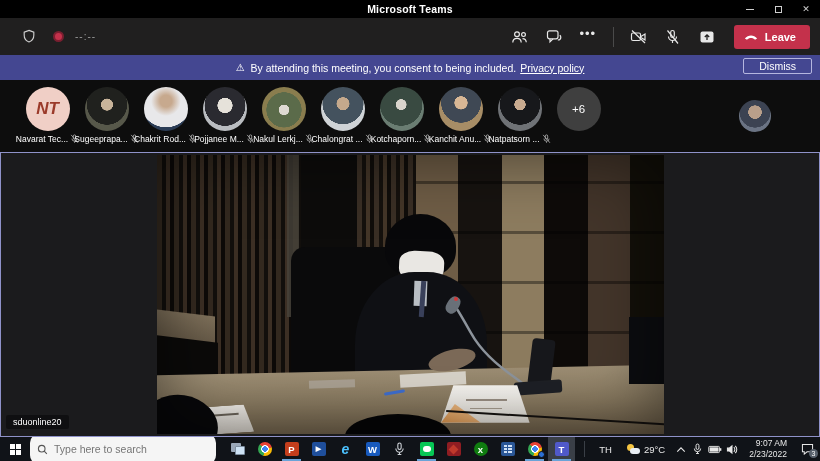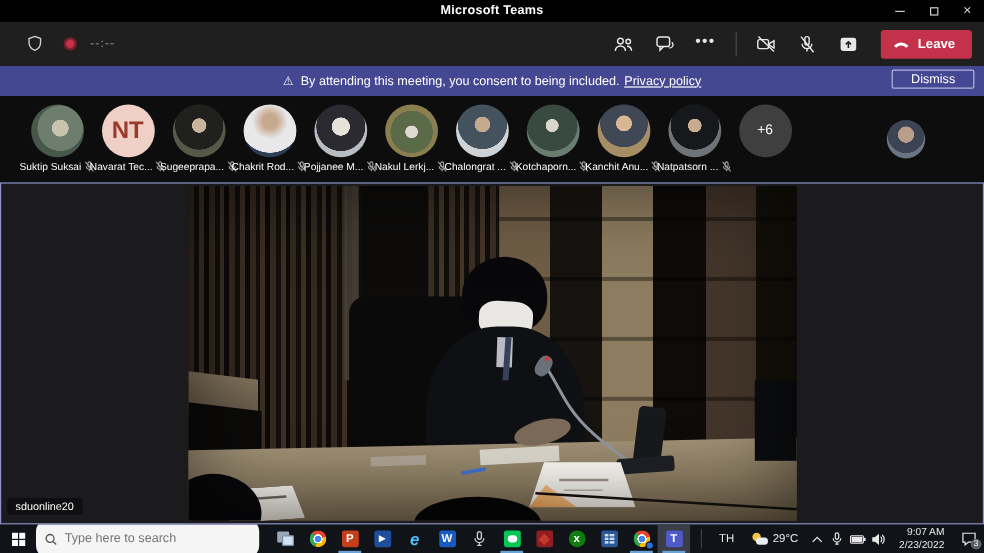--- a/index.html
+++ b/index.html
@@ -35,21 +35,21 @@
   .banner .link { text-decoration:underline; margin-left:4px; color:#fff; cursor:pointer; }
   .dismiss-btn { position:absolute; right:8px; top:3px; height:16px; background:transparent;
     border:1px solid #b5b6df; color:#fff; font-size:10.5px; border-radius:2px; padding:0 15px; }
 
   
   .filmstrip { height:72px; background:#0d0d0d; display:flex; align-items:flex-start; padding-left:18px; }
   .p-item { width:59px; display:flex; flex-direction:column; align-items:center; padding-top:7px; }
   .avatar { width:44px; height:44px; border-radius:50%; overflow:hidden; position:relative; flex:none; }
   .p-label { margin-top:3px; display:flex; align-items:center; gap:2px; color:#fff; font-size:8.5px; white-space:nowrap; }
   .initials-av { display:flex; align-items:center; justify-content:center; background:#f0cfc6; }
-  .initials-av span { color:#9b3a2a; font-size:20px; font-weight:700; }
+  .initials-av span { color:#9b3a2a; font-size:17px; font-weight:700;font-style:italic; }
   .overflow-item { padding-top:7px; width:59px; display:flex; justify-content:center; }
   .overflow-circle { width:44px; height:44px; border-radius:50%; background:#3f3f3f; color:#fff;
     font-size:11.5px; display:flex; align-items:center; justify-content:center; }
   .self-thumb { margin-left:auto; margin-right:49px; margin-top:20px; width:32px; height:32px; border-radius:50%;
     background:radial-gradient(circle at 50% 38%, #b99f8a 0 26%, #3c4352 27% 60%, #6b7484 61% 100%); }
   
   .av0 { background:radial-gradient(circle at 55% 45%, #c9c3ae 0 20%, #6d7d6e 21% 55%, #47584b 56% 100%); }
   .av2 { background:radial-gradient(circle at 50% 40%, #c8b49a 0 17%, #20211e 18% 58%, #57584a 59% 100%); }
   .av3 { background:radial-gradient(circle at 50% 32%, #c7a98e 0 16%, #e8e8ea 40% 70%, #2c3d56 71% 100%); }
   .av4 { background:radial-gradient(circle at 50% 42%, #e6e2da 0 22%, #2a2a30 23% 60%, #b9bcc0 61% 100%); }
@@ -238,30 +238,20 @@
 
 <div class="banner">
   <span class="warn">⚠</span>
   <span>By attending this meeting, you consent to being included.</span>
   <span class="link">Privacy policy</span>
   <button class="dismiss-btn">Dismiss</button>
 </div>
 
 <div class="filmstrip">
 
-  <div class="p-item">
-    <div class="avatar av0"></div>
-    <div class="p-label">
-      <span>Suktip Suksai</span>
-      <svg width="9" height="10" viewBox="0 0 12 13" fill="none" stroke="#a5a5a5" stroke-width="1.2">
-          <rect x="4.4" y="1" width="3.2" height="5.8" rx="1.6"></rect>
-          <path d="M2.6 6a3.4 3.4 0 0 0 6.8 0M6 9.5v2M1.5 1l9 10.5"></path>
-        </svg>
-    </div>
-  </div>
 
   <div class="p-item">
     <div class="avatar initials-av">
       <span>NT</span>
     </div>
     <div class="p-label">
       <span>Navarat Tec...</span>
       <svg width="9" height="10" viewBox="0 0 12 13" fill="none" stroke="#a5a5a5" stroke-width="1.2">
           <rect x="4.4" y="1" width="3.2" height="5.8" rx="1.6"></rect>
           <path d="M2.6 6a3.4 3.4 0 0 0 6.8 0M6 9.5v2M1.5 1l9 10.5"></path>

